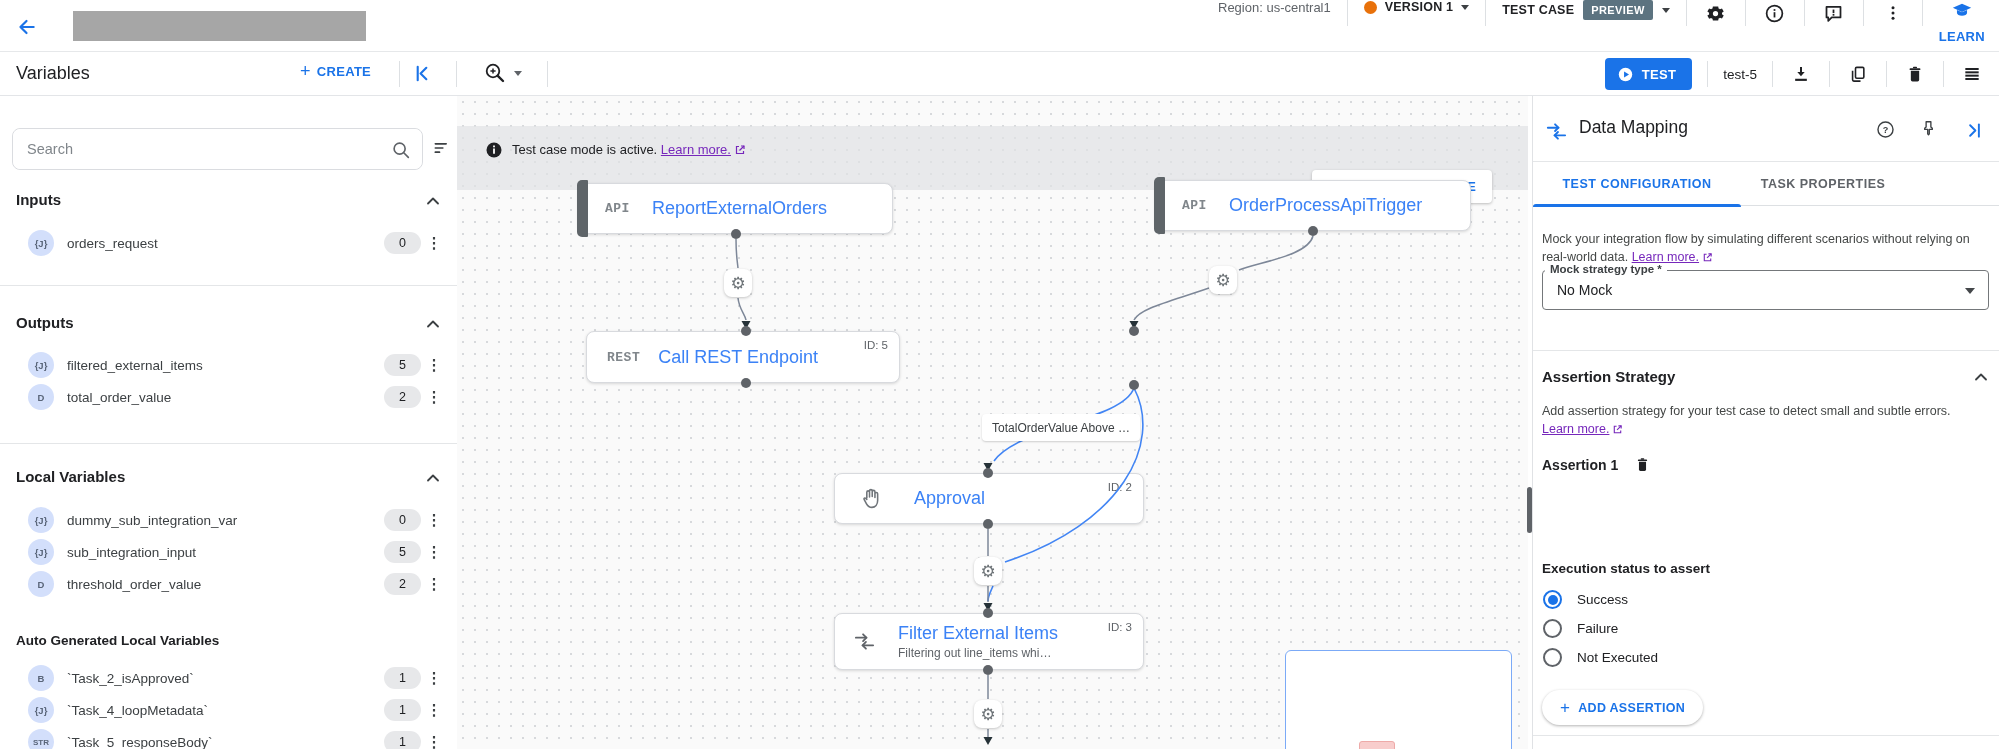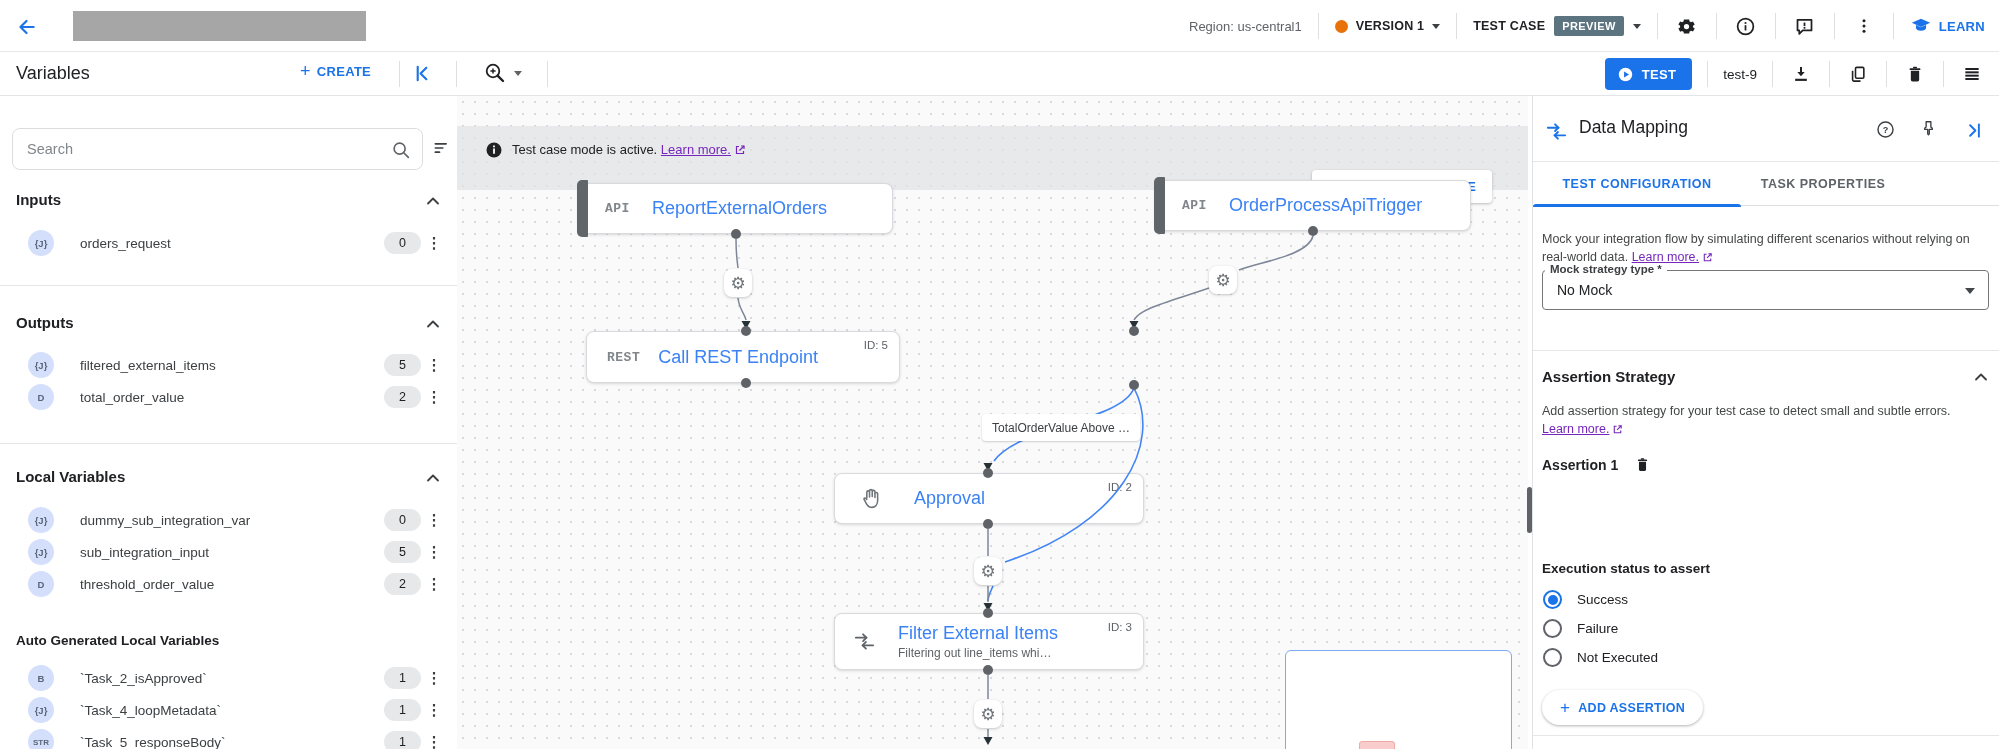--- a/index.html
+++ b/index.html
@@ -3,32 +3,32 @@
 <meta charset="utf-8">
 <style>
   * { margin:0; padding:0; box-sizing:border-box; }
   html,body { width:1999px; height:749px; overflow:hidden; font-family:"Liberation Sans",sans-serif; background:#fff; color:#202124; }
   #app { position:relative; width:1999px; height:749px; }
 
   
   #topbar { position:absolute; left:0; top:0; width:1999px; height:52px; background:#fff; border-bottom:1px solid #e6e8ea; }
   #back-btn { position:absolute; left:12px; top:14px; width:26px; height:26px; cursor:pointer; }
   #redacted-name { position:absolute; left:73px; top:11px; width:293px; height:30px; background:#a6a6a6; }
-  #topbar-right { position:absolute; right:14px; top:0; height:52px; display:flex; align-items:center; gap:16px; }
+  #topbar-right { position:absolute; right:14px; top:0; height:52px; display:flex; align-items:flex-start; gap:16px; }
   .tb-divider { width:1px; height:26px; background:#dde0e3; }
   .region-text { font-size:13px; color:#5f6368; }
   .version-group { display:flex; align-items:center; gap:8px; cursor:pointer; }
   .version-dot { width:13px; height:13px; border-radius:50%; background:#e8710a; }
   .version-label { font-size:12.5px; font-weight:bold; letter-spacing:.2px; }
   .caret-down { width:0; height:0; border-left:4.5px solid transparent; border-right:4.5px solid transparent; border-top:5px solid #3c4043; }
   .testcase-group { display:flex; align-items:center; gap:9px; cursor:pointer; }
   .testcase-label { font-size:12.5px; font-weight:bold; letter-spacing:.2px; }
   .preview-badge { background:#5c7380; color:#fff; font-size:11px; font-weight:bold; letter-spacing:.4px; padding:4px 8px; border-radius:2px; }
   .icon-btn { width:26px; height:26px; display:flex; align-items:center; justify-content:center; cursor:pointer; }
-  .learn-group { display:flex; align-items:center; gap:7px; cursor:pointer; }
+  .learn-group { display:flex; align-items:center; gap:7px; cursor:pointer;flex-direction:column; }
   .learn-label { color:#1a73e8; font-size:13px; font-weight:bold; letter-spacing:.3px; }
 
   
   #actionbar { position:absolute; left:0; top:52px; width:1999px; height:44px; background:#fff; border-bottom:1px solid #e3e5e8; }
   #panel-title { position:absolute; left:16px; top:11px; font-size:18px; color:#202124; }
   .create-btn { position:absolute; left:300px; top:10px; display:flex; align-items:center; gap:6px; color:#1a73e8; font-size:13px; font-weight:bold; letter-spacing:.3px; cursor:pointer; }
   .plus-glyph { font-size:18px; font-weight:normal; line-height:1; }
   .ab-divider { position:absolute; top:9px; width:1px; height:26px; background:#dde0e3; }
   #collapse-left { position:absolute; left:411px; top:10px; cursor:pointer; }
   #zoom-ctl { position:absolute; left:483px; top:9px; display:flex; align-items:center; gap:7px; cursor:pointer; }
@@ -43,21 +43,21 @@
   #search-input::placeholder { color:#80868b; }
   #search-icon { position:absolute; right:10px; top:10px; }
   #sort-icon { position:absolute; left:432px; top:42px; cursor:pointer; }
   .sec-header { position:absolute; left:16px; font-size:15px; font-weight:bold; color:#202124; }
   .sec-chevron { position:absolute; right:14px; cursor:pointer; }
   .sec-divider { position:absolute; left:0; width:457px; height:1px; background:#e4e6e8; }
   .rows { position:absolute; left:0; width:457px; }
   .var-row { display:flex; align-items:center; height:32px; padding:0 10px 0 28px; }
   .type-pill { width:26px; height:26px; border-radius:50%; background:#d3dffb; color:#596579; font-size:9.5px; font-weight:bold; display:flex; align-items:center; justify-content:center; flex:0 0 26px; letter-spacing:0; }
   .type-pill.small { font-size:8px; }
-  .var-name { margin-left:26px; font-size:13.5px; color:#3c4043; white-space:nowrap; overflow:hidden; }
+  .var-name { margin-left:13px; font-size:13.5px; color:#3c4043; white-space:nowrap; overflow:hidden; }
   .count-pill { margin-left:auto; min-width:37px; height:22px; border-radius:12px; background:#e7e8ea; color:#202124; font-size:12.5px; display:flex; align-items:center; justify-content:center; padding:0 8px; }
   .row-menu { width:26px; text-align:center; font-size:15px; font-weight:bold; color:#3c4043; cursor:pointer; letter-spacing:0; }
   #auto-header { position:absolute; left:16px; top:537px; font-size:13.5px; font-weight:bold; color:#202124; }
 
   
   #canvas { position:absolute; left:457px; top:96px; width:1071px; height:653px; background-color:#fafafa; background-image:radial-gradient(#d7d9dc 1.1px, transparent 1.2px); background-size:12px 12px; overflow:hidden; }
   #banner { position:absolute; left:0; top:30px; width:1071px; height:64px; background-color:rgba(225,226,228,.72); }
   #banner-info { position:absolute; left:28px; top:15px; }
   #banner-text { position:absolute; left:55px; top:16px; font-size:13px; color:#202124; white-space:nowrap; }
   .purple-link { color:#7627bb; text-decoration:underline; cursor:pointer; }
@@ -219,21 +219,21 @@
     <div class="ab-divider" style="left:547px"></div>
     <div id="actionbar-right">
       <button id="test-btn">
         <svg width="17" height="17" viewBox="0 0 24 24">
             <circle cx="12" cy="12" r="9.5" fill="#fff"></circle>
             <polygon points="10,7.8 17,12 10,16.2" fill="#1a73e8"></polygon>
           </svg>
         <span>TEST</span>
       </button>
       <span class="tb-divider"></span>
-      <span class="testname">test-9</span>
+      <span class="testname">test-5</span>
       <span class="tb-divider"></span>
       <span class="icon-btn">
         <svg width="20" height="20" viewBox="0 0 24 24">
             <line x1="12" y1="3.5" x2="12" y2="10" stroke="#202124" stroke-width="2.4"></line>
             <polygon points="7.6,9.5 16.4,9.5 12,14.8" fill="#202124"></polygon>
             <line x1="5" y1="19" x2="19" y2="19" stroke="#202124" stroke-width="2.6"></line>
           </svg>
       </span>
       <span class="tb-divider"></span>
       <span class="icon-btn">

